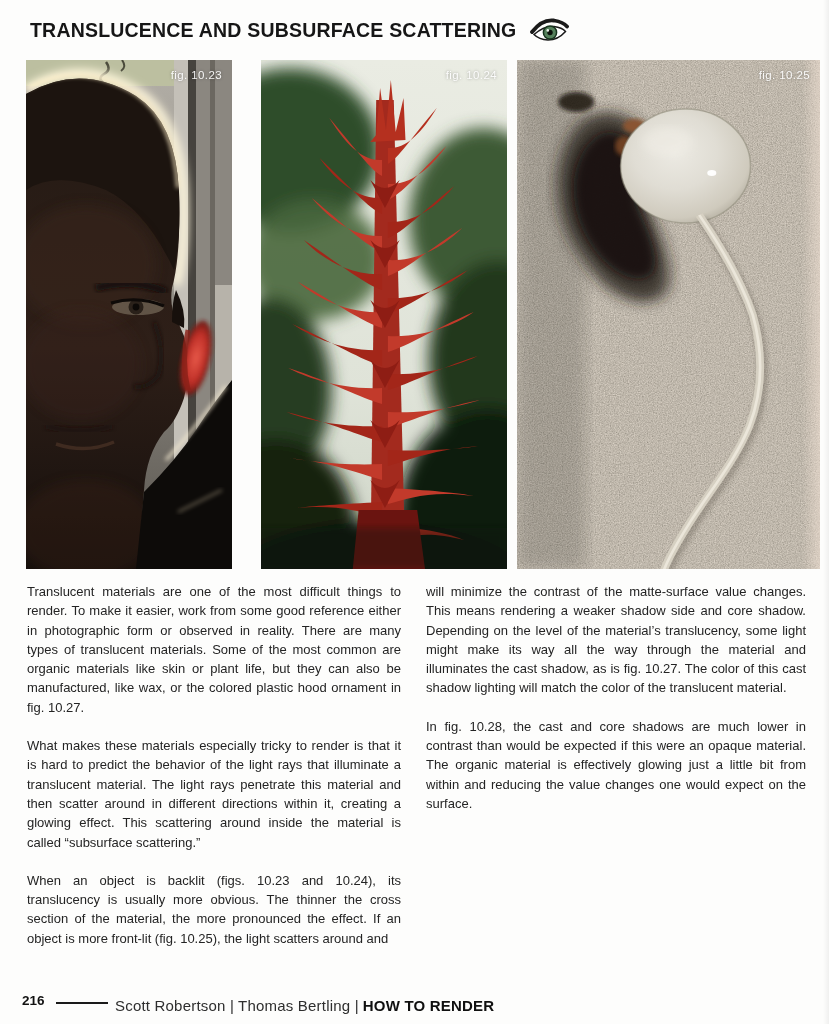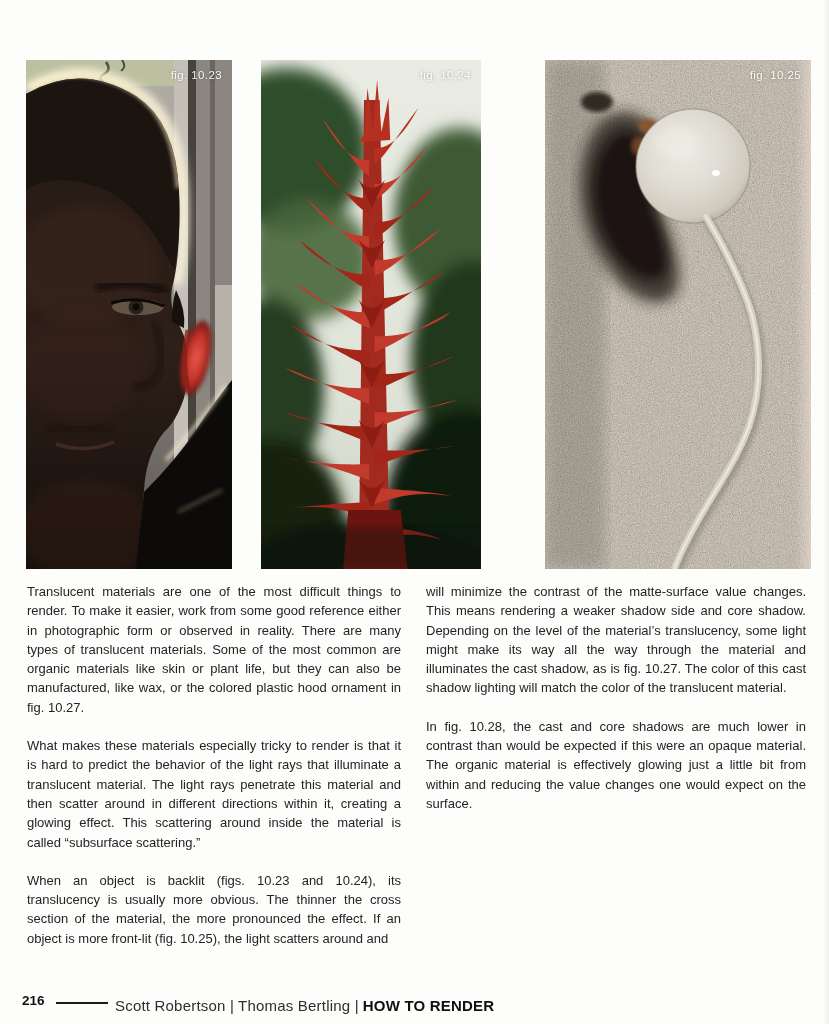--- a/index.html
+++ b/index.html
@@ -19,22 +19,22 @@
     display:flex;align-items:center;gap:13px;
   }
   .page-title{
     margin:0;
     font-size:19.5px;font-weight:700;letter-spacing:0.2px;color:#161616;
     white-space:nowrap;
   }
   .eye-icon{width:40px;height:29px;display:block;}
   figure{margin:0;padding:0;position:absolute;top:60px;height:509px;}
   .fig-1{left:26px;width:206px;border-radius:23px;}
-  .fig-2{left:261px;width:220px;}
-  .fig-3{left:545px;width:266px;}
+  .fig-2{left:261px;width:246px;}
+  .fig-3{left:517px;width:303px;}
   figure svg{display:block;width:100%;height:100%;}
   .fig-cap{
     position:absolute;top:9px;right:10px;
     color:rgba(255,255,255,0.93);
     font-size:11.5px;letter-spacing:0.4px;
     text-shadow:0 0 3px rgba(0,0,0,0.35);
   }
   .cols{
     position:absolute;top:582px;left:27px;width:779px;
     display:flex;gap:25px;
@@ -58,20 +58,31 @@
     position:absolute;left:115px;top:989px;
     font-size:15px;color:#2e2e2e;letter-spacing:0.2px;white-space:nowrap;
   }
   .credits .book{font-weight:700;color:#101010;margin-left:4px;}
 </style>
 </head>
 <body>
 
 <div class="page">
 
+  <div class="header">
+    <h1 class="page-title">TRANSLUCENCE AND SUBSURFACE SCATTERING</h1>
+    <svg class="eye-icon" viewBox="0 0 40 29" aria-hidden="true">
+      <path d="M3,16 Q13,3 25,4.5 Q34,6 38,10.5" stroke="#1a1a1a" stroke-width="3.8" fill="none" stroke-linecap="round"></path>
+      <path d="M5,18.5 Q15,9.5 25,10.5 Q33,11.5 36.5,15.5 Q29,24 19,24 Q10,23.5 5,18.5 Z" fill="#ffffff" stroke="#1a1a1a" stroke-width="1.5"></path>
+      <circle cx="21" cy="16.5" r="6.6" fill="#55815c"></circle>
+      <circle cx="21" cy="16.5" r="6.6" fill="none" stroke="#16321c" stroke-width="1.5"></circle>
+      <circle cx="21" cy="16.5" r="2.7" fill="#0b110b"></circle>
+      <circle cx="18.8" cy="14.4" r="1.3" fill="#eaf2ea"></circle>
+    </svg>
+  </div>
 
   <figure class="fig-1">
     <svg viewBox="0 0 206 509" preserveAspectRatio="none" aria-hidden="true">
       <defs>
         <linearGradient id="p1bg" x1="0" y1="0" x2="0" y2="1">
           <stop offset="0" stop-color="#b3afa7"></stop>
             <stop offset="0.5" stop-color="#8f8b83"></stop>
             <stop offset="1" stop-color="#57534d"></stop>
         </linearGradient>
         <linearGradient id="p1face" x1="0" y1="0" x2="0" y2="1">

